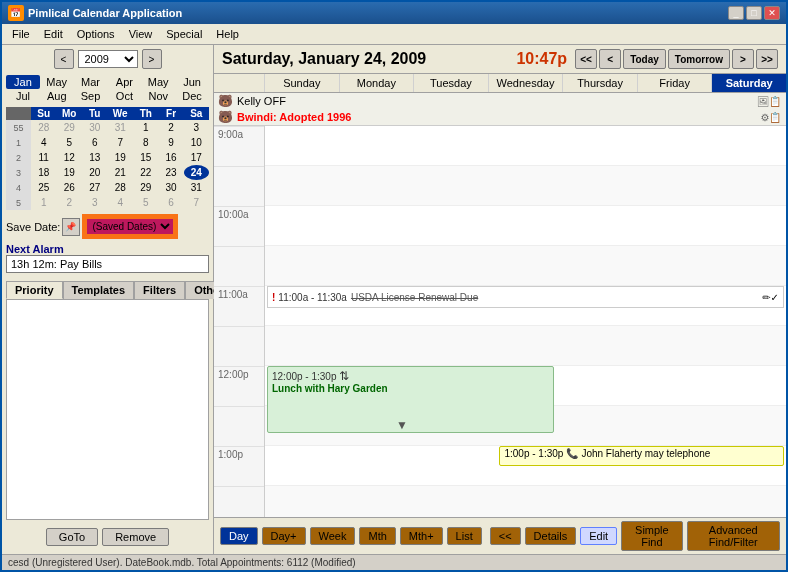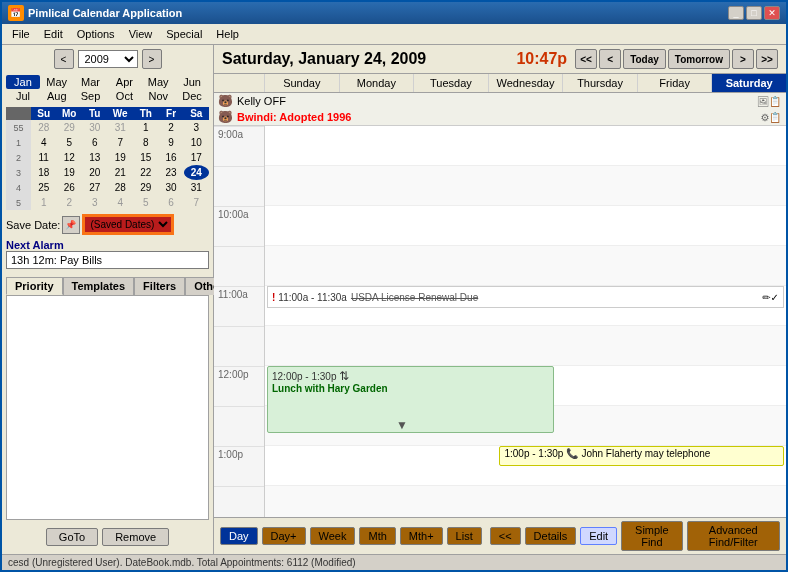--- a/index.html
+++ b/index.html
@@ -30,21 +30,21 @@
     .month-cell { flex: 1; text-align: center; padding: 1px 0; cursor: pointer; font-size: 11px; border-radius: 2px; }
     .month-cell.selected { background: #003399; color: white; }
     
     .mini-cal { width: 100%; border-collapse: collapse; }
     .mini-cal th { background: #003399; color: white; text-align: center; font-size: 10px; padding: 1px 0; width: 28px; }
     .mini-cal td { text-align: center; font-size: 10px; padding: 2px 0; cursor: pointer; width: 28px; }
     
     .save-date-row { display: flex; align-items: center; gap: 2px; }
     .save-date-label { font-size: 11px; white-space: nowrap; }
     .save-date-btn { width: 18px; height: 18px; background: #d4d0c8; border: 1px solid #7b7b7b; cursor: pointer; display: flex; align-items: center; justify-content: center; font-size: 9px; }
-    .save-date-dropdown { background: #b91c1c; border: 3px solid #f97316; font-size: 10px; padding: 1px; }
+    .save-date-dropdown { background: #be185d; border: 5px solid #f97316; font-size: 10px; padding: 1px; }
     
     .next-alarm-label { font-size: 11px; font-weight: bold; color: #000080; }
     .next-alarm-value { border: 1px solid #7b7b7b; background: white; padding: 2px 4px; font-size: 11px; }
     
     .tabs { display: flex; gap: 0; margin-top: 4px; }
     .tab { padding: 2px 8px; background: #d4d0c8; border: 1px solid #a0a0a0; cursor: pointer; font-size: 11px; border-bottom: none; font-weight: bold; }
     .tab.active { background: #ece9d8; border-bottom: 1px solid #ece9d8; z-index: 1; }
     .tab-content { border: 1px solid #a0a0a0; background: white; flex: 1; padding: 4px; min-height: 100px; }
     
     .bottom-buttons { display: flex; gap: 4px; justify-content: center; padding: 4px 0; }

